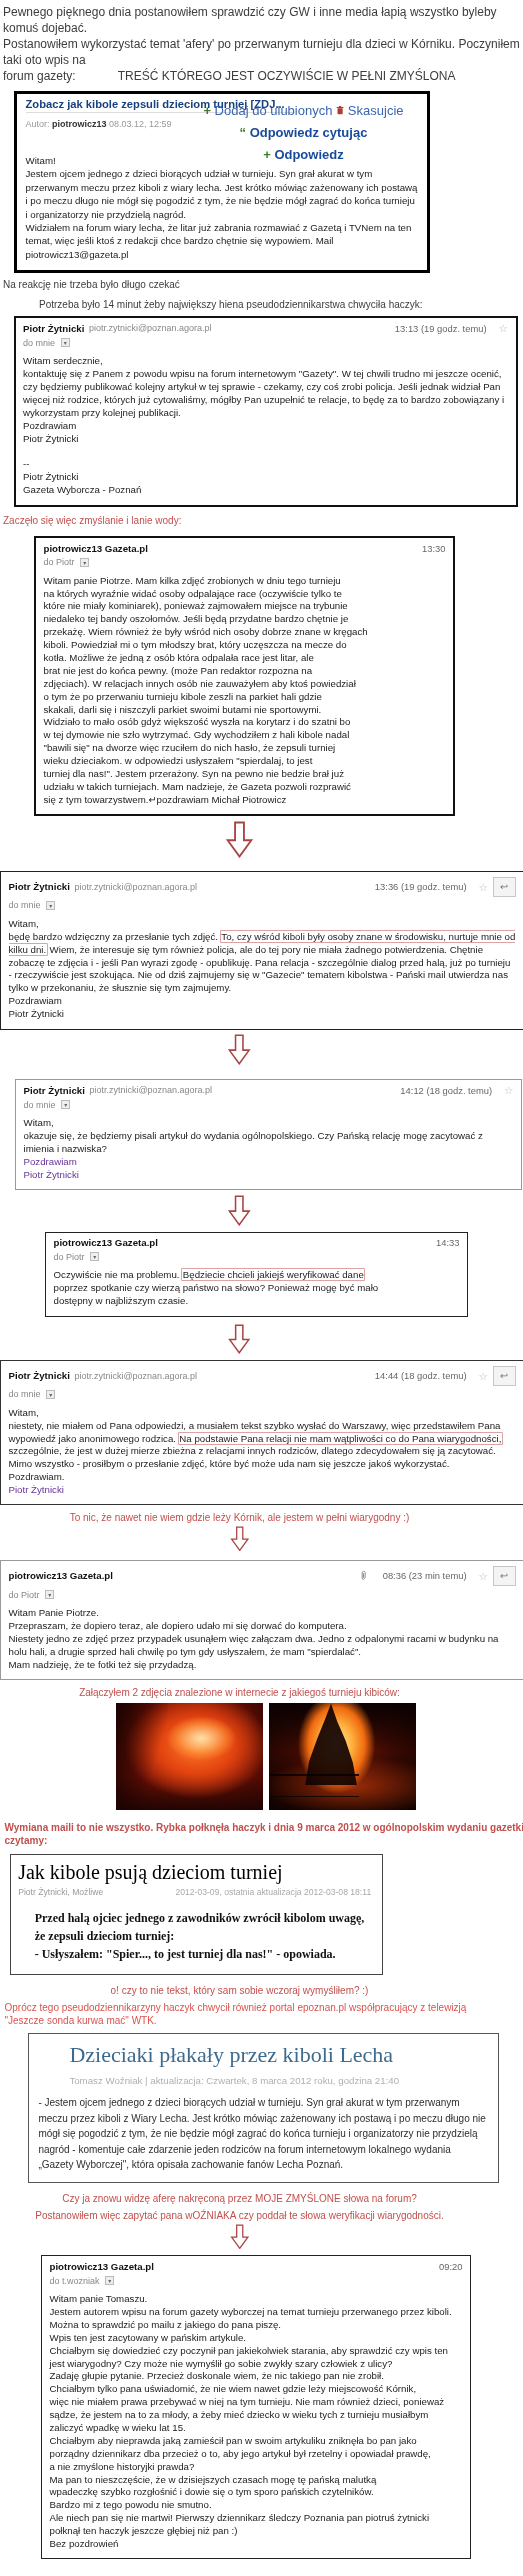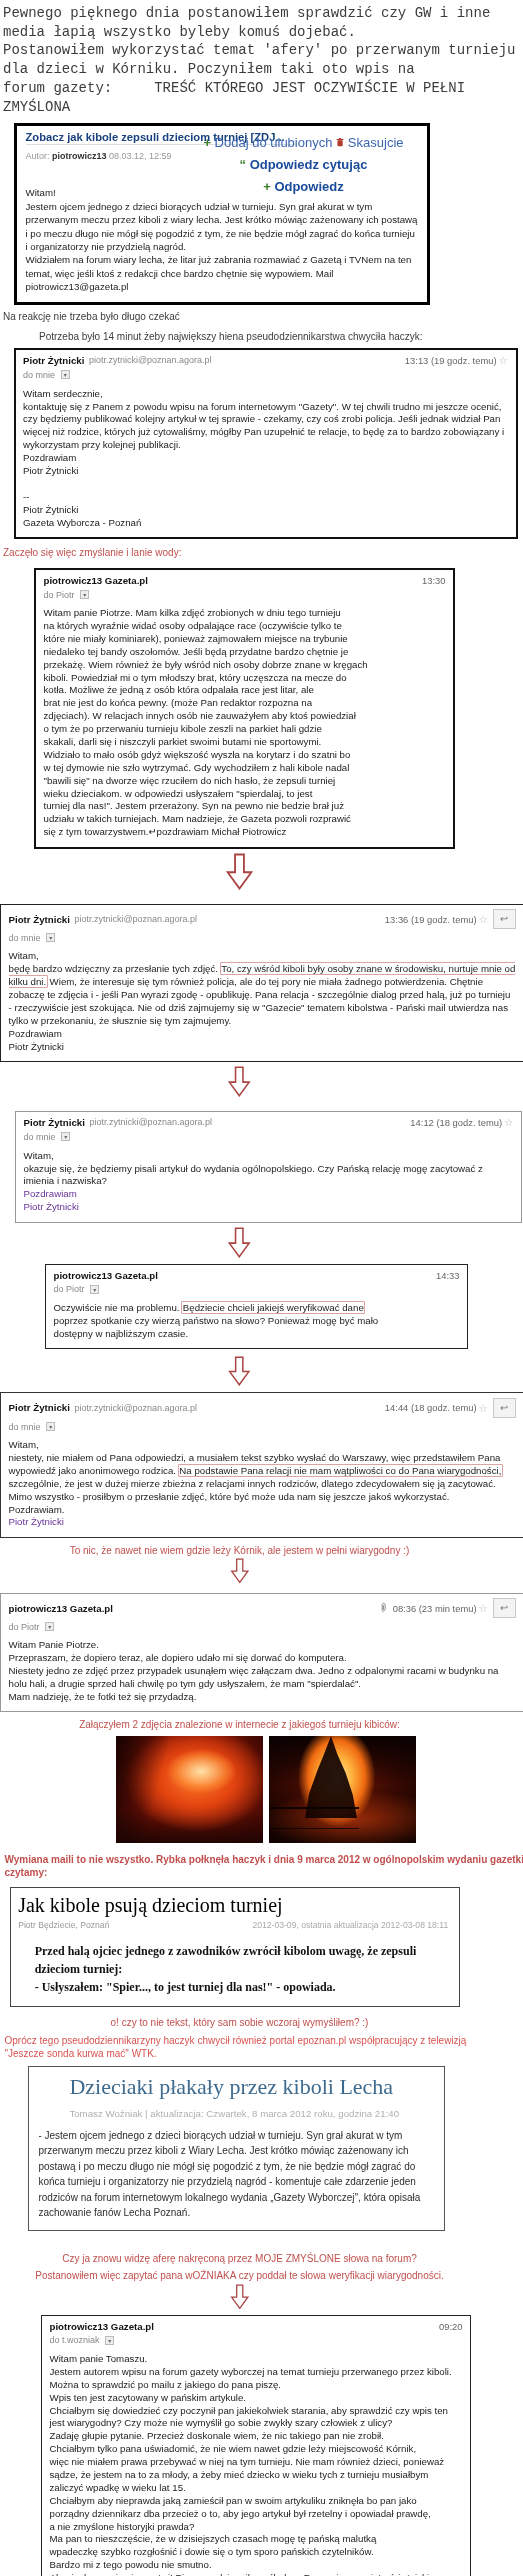--- a/index.html
+++ b/index.html
@@ -1,19 +1,19 @@
 <!DOCTYPE html>
 <html style="font-size:12px"><head>
 <meta charset="utf-8">
 <style>
   html,body{margin:0;padding:0;background:#fff;}
   #page{position:relative;width:524px;height:2576px;overflow:hidden;background:#fff;
         font-family:"Liberation Sans",sans-serif;color:#222;}
   
-  .intro{color:#3d3d3d;font-size:14px;line-height:1.35;padding:3.7px 3px 0 3px;font-family:Liberation Mono, monospace;}
+  .intro{color:#3d3d3d;font-size:12px;line-height:1.35;padding:3.7px 3px 0 3px;}
   .intro .caps{margin-left:42px;}
   .cap{font-size:10px;line-height:1.3;color:#3d3d3d;}
   .red{color:#c0504d;}
   .brightred{color:#d9534f;}
   .cwrap{width:479px;text-align:center;}
   
   .arrow{width:479px;text-align:center;margin:4.5px 0 3px 0;}
   
   .forum{margin:6px 0 0 13.5px;width:392px;border:3px solid #000;background:#fff;padding:4.5px 9px 9px 9px;position:relative;}
   .forum-title{color:#17407e;font-weight:bold;font-size:11.2px;border-bottom:0.7px solid #ddd;padding-bottom:1.5px;width:269px;}
@@ -30,21 +30,21 @@
   .e1{margin:9px 0 0 34px;width:421px;border:2.2px solid #111;}
   .e2{margin:10.5px 0 0 0;width:524px;border:1.5px solid #222;}
   .e3{margin:10.5px 0 0 15px;width:507px;border:0.7px solid #999;}
   .e4{margin:1.5px 0 0 45px;width:423px;border:1.5px solid #222;}
   .e5{margin:1.5px 0 0 0;width:524px;border:1.5px solid #333;}
   .e6{margin:6px 0 0 0;width:524px;border:0.7px solid #999;}
   .e7{margin:3px 0 0 41px;width:430px;border:1.5px solid #222;}
   .em-h{display:flex;align-items:center;}
   .em-sender{font-weight:bold;font-size:9.7px;color:#111;white-space:nowrap;}
   .em-addr{color:#888;font-size:9px;margin-left:4.5px;white-space:nowrap;}
-  .em-meta{margin-left:auto;color:#666;font-size:9.4px;display:flex;align-items:center;gap:2px;white-space:nowrap;}
+  .em-meta{margin-left:auto;color:#666;font-size:9.4px;display:flex;align-items:center;gap:12px;white-space:nowrap;}
   .star{color:#b9b9b9;font-size:10.5px;}
   .reply-btn{border:0.7px solid #c7c7c7;background:#f4f4f4;color:#777;font-size:9.7px;
              width:21px;height:18px;line-height:18px;text-align:center;margin-left:4.5px;cursor:pointer;}
   .em-to{color:#888;font-size:9px;margin:3.7px 0 7.5px 0;}
   .dd{display:inline-block;border:0.7px solid #bbb;background:#eee;color:#666;font-size:6px;
       padding:0 2.2px;margin-left:3px;vertical-align:0.7px;cursor:pointer;}
   .em-body{font-size:9.7px;color:#222;line-height:1.33;white-space:pre-line;}
   .hl{box-shadow:0 0 0 0.7px #cc7b7b;padding:0 0.7px;}
   .purple{color:#663399;}
   .clip{color:#888;margin-right:1.5px;}
@@ -61,28 +61,28 @@
   .photo2{background:
     radial-gradient(ellipse 51px 66px at 46% 38%, #ffeaa9 0%, #ffb23e 30%, #f06a10 55%, rgba(240,106,16,0) 76%),
     radial-gradient(ellipse 127px 41px at 58% 78%, rgba(235,70,12,.55), rgba(235,70,12,0) 72%),
     linear-gradient(to bottom, #0b0202 0%, rgba(30,6,2,.15) 45%, rgba(12,2,1,.75) 100%),
     radial-gradient(circle at 50% 50%, #7e1a05 0%, #400a02 55%, #1b0401 100%);}
   .photo2 .tree{position:absolute;left:36px;top:0;width:52px;height:82px;background:#120302;
     clip-path:polygon(50% 0,62% 22%,78% 45%,92% 72%,100% 100%,0 100%,8% 70%,24% 42%,38% 20%);opacity:.92;}
   .photo2 .rail{position:absolute;left:0;bottom:13.5px;width:90px;height:19.5px;
     border-top:2.2px solid rgba(10,2,1,.9);border-bottom:1.5px solid rgba(10,2,1,.8);}
   
-  .gw{margin:7.5px 0 0 9.7px;width:450px;border:0.7px solid #444;box-sizing:border-box;padding:6px 10.5px 10.5px 7.5px;}
+  .gw{margin:7.5px 0 0 9.7px;width:373px;border:0.7px solid #444;box-sizing:border-box;padding:6px 10.5px 10.5px 7.5px;}
   .gw-title{font-family:"Liberation Serif",serif;font-size:20px;color:#000;}
   .gw-byline{display:flex;font-size:8.6px;color:#999;margin-top:3px;}
   .gw-byline .rgt{margin-left:auto;color:#aaa;}
   .gw-body{font-family:"Liberation Serif",serif;font-weight:600;font-size:12px;color:#111;
            margin:12px 0 0 16.5px;line-height:1.5;white-space:pre-line;}
   
-  .ep{margin:6px 0 0 28.4px;width:417px;border:0.7px solid #555;box-sizing:border-box;padding:7.5px 10.5px 9px 9px;}
+  .ep{margin:6px 0 0 28.4px;width:471px;border:0.7px solid #555;box-sizing:border-box;padding:7.5px 10.5px 9px 9px;}
   .ep-title{font-family:"Liberation Serif",serif;font-size:22px;color:#3d6a8f;margin-left:31px;}
   .ep-byline{font-size:9.7px;color:#b0b0b0;margin:7.5px 0 9px 31px;}
   .ep-body{font-size:10px;color:#2e2e2e;line-height:1.55;white-space:pre-line;}
 </style>
 </head>
 <body>
 
 <div id="page">
 
   <div class="intro">
@@ -284,37 +284,37 @@
 
   <div class="photos">
     <div class="photo photo1"><div class="beam"></div></div><div class="photo photo2"><div class="tree"></div><div class="rail"></div></div>
   </div>
 
   <div class="cap red" style="margin:10.5px 0 0 4.5px;font-weight:bold;">Wymiana maili to nie wszystko. Rybka połknęła haczyk i dnia 9 marca 2012 w ogólnopolskim wydaniu gazetki czytamy:</div>
 
   <div class="gw">
     <div class="gw-title">Jak kibole psują dzieciom turniej</div>
     <div class="gw-byline">
-      <span>Piotr Będziecie, Poznań</span>
+      <span>Piotr Żytnicki, Możliwe</span>
       <span class="rgt">2012-03-09, ostatnia aktualizacja 2012-03-08 18:11</span>
     </div>
     <div class="gw-body">Przed halą ojciec jednego z zawodników zwrócił kibolom uwagę, że zepsuli dzieciom turniej:
 - Usłyszałem: "Spier..., to jest turniej dla nas!" - opowiada.</div>
   </div>
 
   <div class="cap red cwrap" style="margin-top:9px;">o! czy to nie tekst, który sam sobie wczoraj wymyśliłem? :)</div>
   <div class="cap brightred" style="margin:4.5px 0 0 4.5px;width:494px;">Oprócz tego pseudodziennikarzyny haczyk chwycił również portal epoznan.pl współpracujący z telewizją "Jeszcze sonda kurwa mać" WTK.</div>
 
   <div class="ep">
     <div class="ep-title">Dzieciaki płakały przez kiboli Lecha</div>
     <div class="ep-byline">Tomasz Woźniak | aktualizacja: Czwartek, 8 marca 2012 roku, godzina 21:40</div>
     <div class="ep-body">- Jestem ojcem jednego z dzieci biorących udział w turnieju. Syn grał akurat w tym przerwanym meczu przez kiboli z Wiary Lecha. Jest krótko mówiąc zażenowany ich postawą i po meczu długo nie mógł się pogodzić z tym, że nie będzie mógł zagrać do końca turnieju i organizatorzy nie przydzielą nagród - komentuje całe zdarzenie jeden rodziców na forum internetowym lokalnego wydania „Gazety Wyborczej", która opisała zachowanie fanów Lecha Poznań.</div>
   </div>
 
-  <div class="cap red cwrap" style="margin-top:21px;">Czy ja znowu widzę aferę nakręconą przez MOJE ZMYŚLONE słowa na forum?</div>
+  <div class="cap red cwrap" style="margin-top:9px;">Czy ja znowu widzę aferę nakręconą przez MOJE ZMYŚLONE słowa na forum?</div>
   <div class="cap red cwrap" style="margin-top:4.5px;">Postanowiłem więc zapytać pana wOŹNIAKA czy poddał te słowa weryfikacji wiarygodności.</div>
   <div class="arrow" style="margin:1.5px 0;"><svg width="19.5" height="25.4" viewBox="0 0 36 50">
         <path d="M12 2 h12 v24 h10 L18 48 L2 26 h10 Z" fill="#fff" stroke="#a94442" stroke-width="2.5"></path>
       </svg></div>
 
   <div class="em e7">
       <div class="em-h">
         <span class="em-sender">piotrowicz13 Gazeta.pl</span>
         <span class="em-meta">
           <span>09:20</span>

